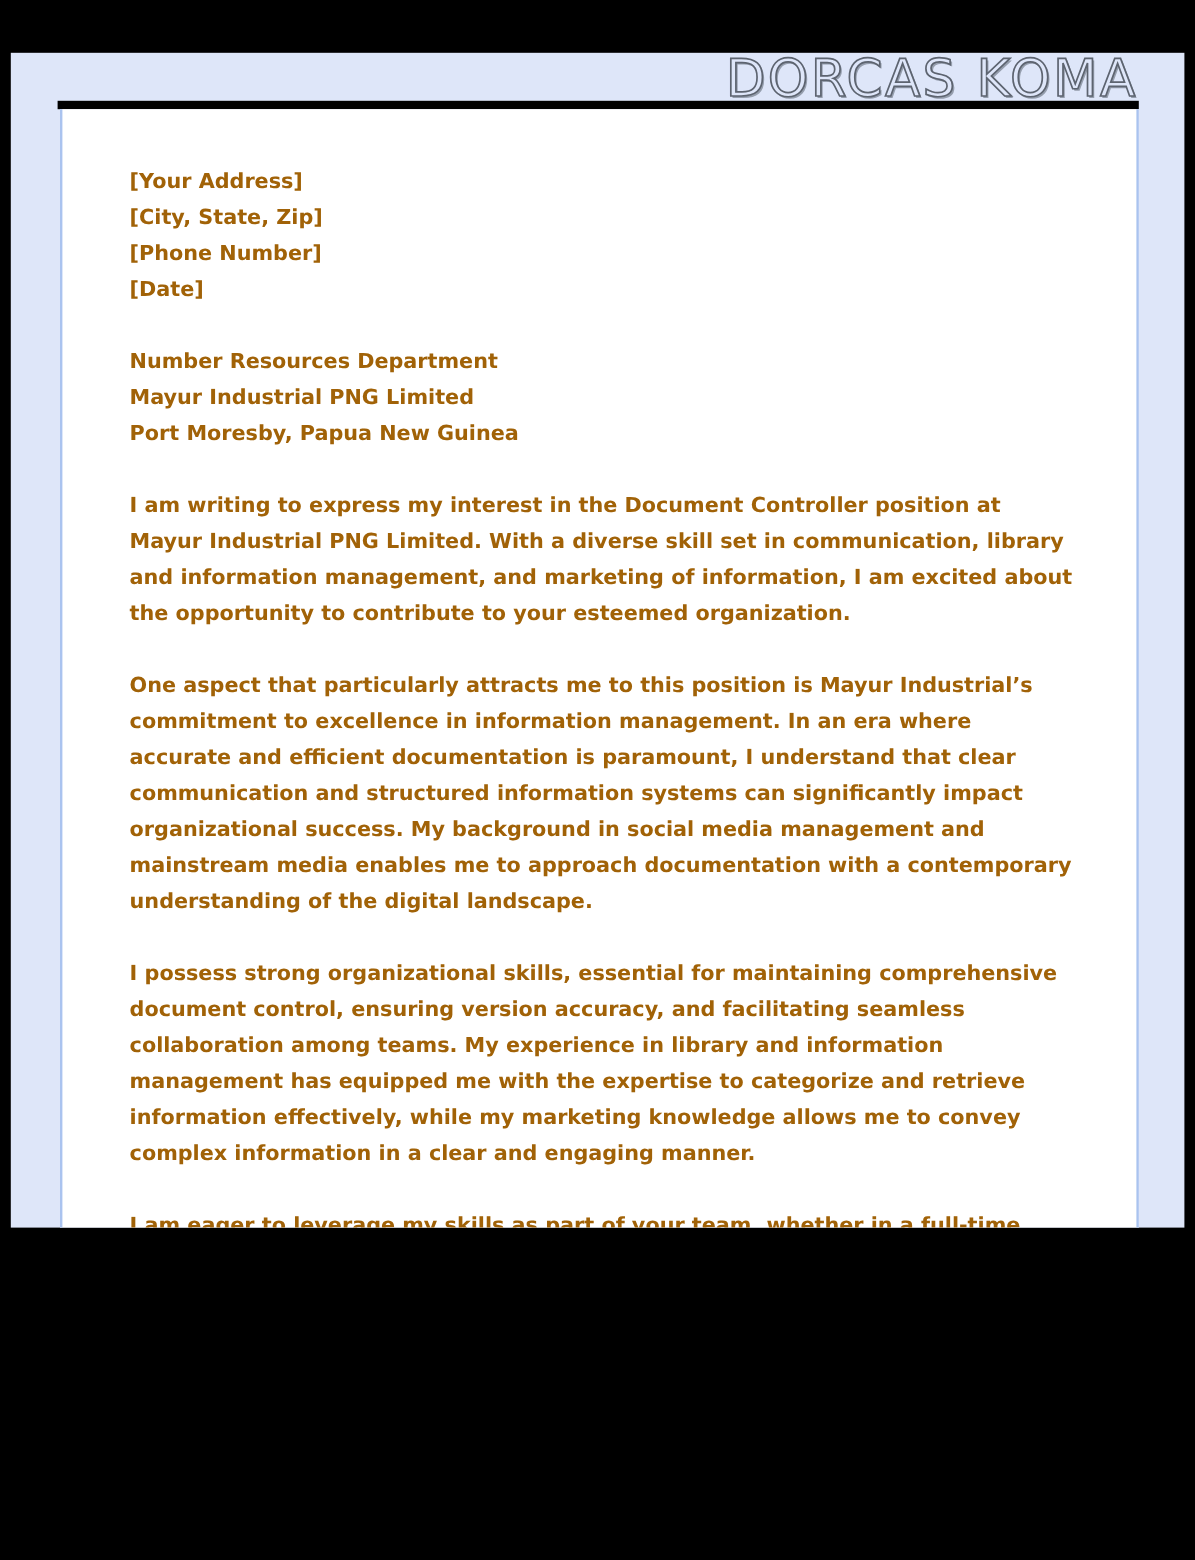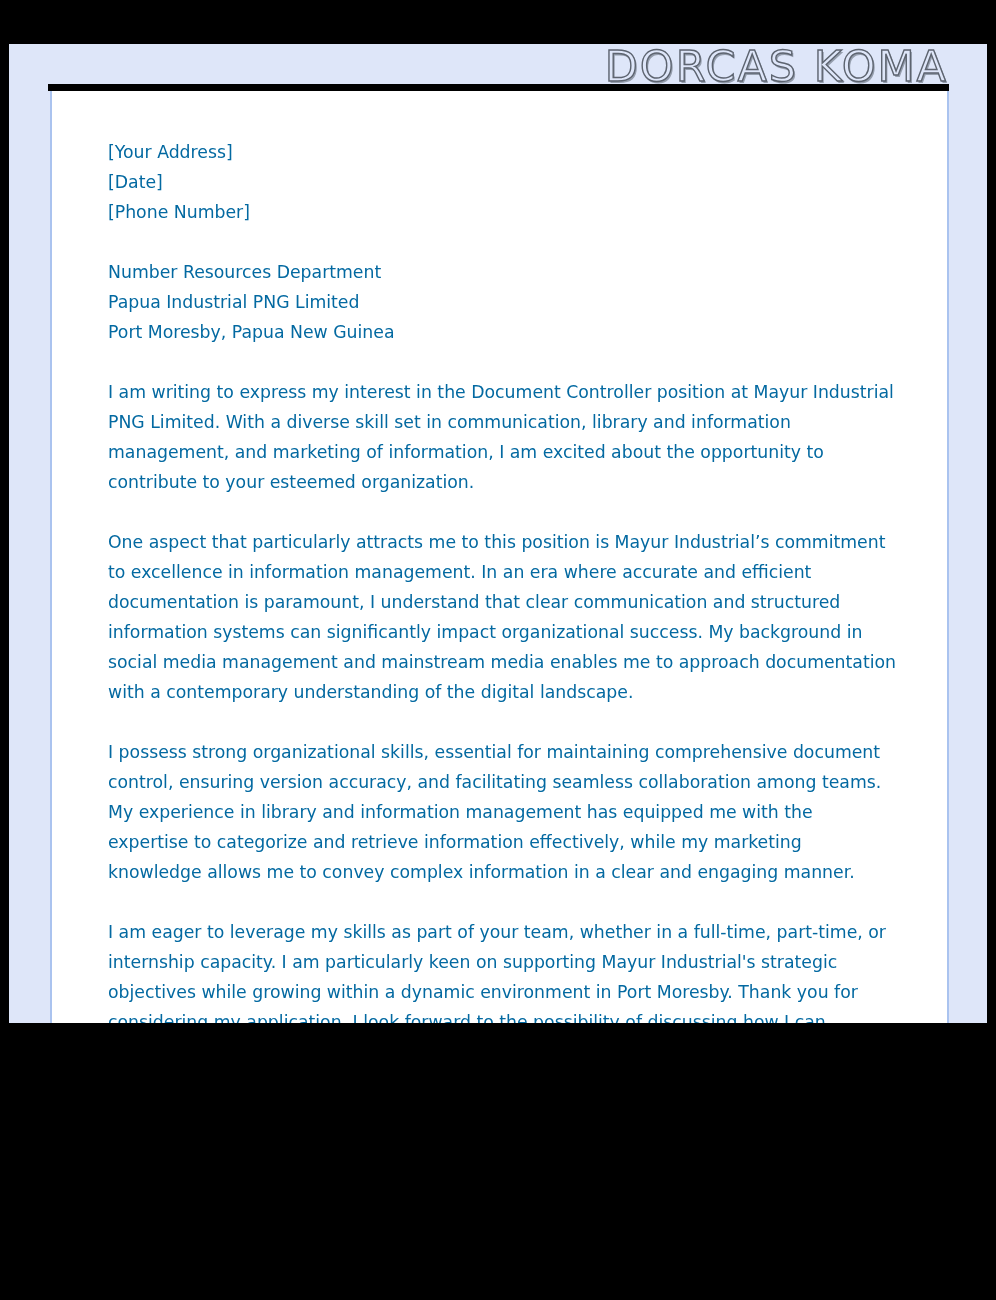--- a/index.html
+++ b/index.html
@@ -80,22 +80,22 @@
     position: absolute;
     left: 56px;
     top: 46px;
     width: 790px;
   }
 
   .doc-text {
     font-family: "DejaVu Sans", sans-serif;
     font-size: 17.3px;
     line-height: 30px;
-    color: #0369a1;
-    font-weight: 400;
+    color: #a16207;
+    font-weight: 700;
   }
 
   .block {
     margin: 0 0 30px 0;
   }
   .line {
     display: block;
     white-space: nowrap;
   }
   .para {
@@ -137,27 +137,28 @@
 
     <div class="header-name">DORCAS KOMA</div>
 
     <div class="header-rule"></div>
 
     <div class="page">
       <div class="page-inner doc-text">
 
         <div class="block">
           <span class="line">[Your Address]</span>
+          <span class="line">[City, State, Zip]</span>
+          <span class="line">[Phone Number]</span>
           <span class="line">[Date]</span>
-          <span class="line">[Phone Number]</span>
         </div>
 
         <div class="block">
           <span class="line">Number Resources Department</span>
-          <span class="line">Papua Industrial PNG Limited</span>
+          <span class="line">Mayur Industrial PNG Limited</span>
           <span class="line">Port Moresby, Papua New Guinea</span>
         </div>
 
 
         <div class="para">I am writing to express my interest in the Document Controller position at Mayur Industrial PNG Limited. With a diverse skill set in communication, library and information management, and marketing of information, I am excited about the opportunity to contribute to your esteemed organization.</div>
         <div class="para">One aspect that particularly attracts me to this position is Mayur Industrial’s commitment to excellence in information management. In an era where accurate and efficient documentation is paramount, I understand that clear communication and structured information systems can significantly impact organizational success. My background in social media management and mainstream media enables me to approach documentation with a contemporary understanding of the digital landscape.</div>
         <div class="para">I possess strong organizational skills, essential for maintaining comprehensive document control, ensuring version accuracy, and facilitating seamless collaboration among teams. My experience in library and information management has equipped me with the expertise to categorize and retrieve information effectively, while my marketing knowledge allows me to convey complex information in a clear and engaging manner.</div>
         <div class="para">I am eager to leverage my skills as part of your team, whether in a full-time, part-time, or internship capacity. I am particularly keen on supporting Mayur Industrial's strategic objectives while growing within a dynamic environment in Port Moresby. Thank you for considering my application. I look forward to the possibility of discussing how I can contribute to your team.</div>
 
         <div class="closing">Warm regards,</div>

